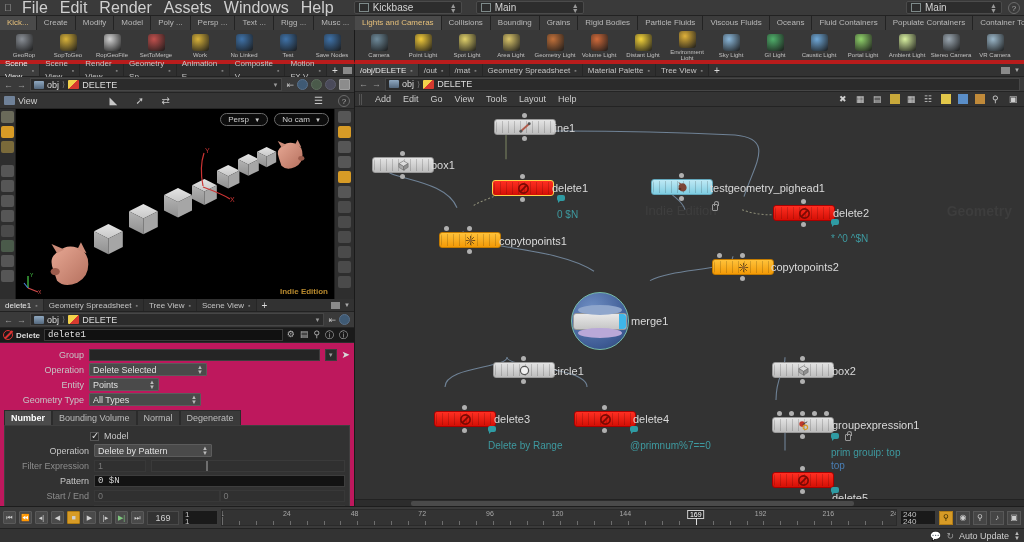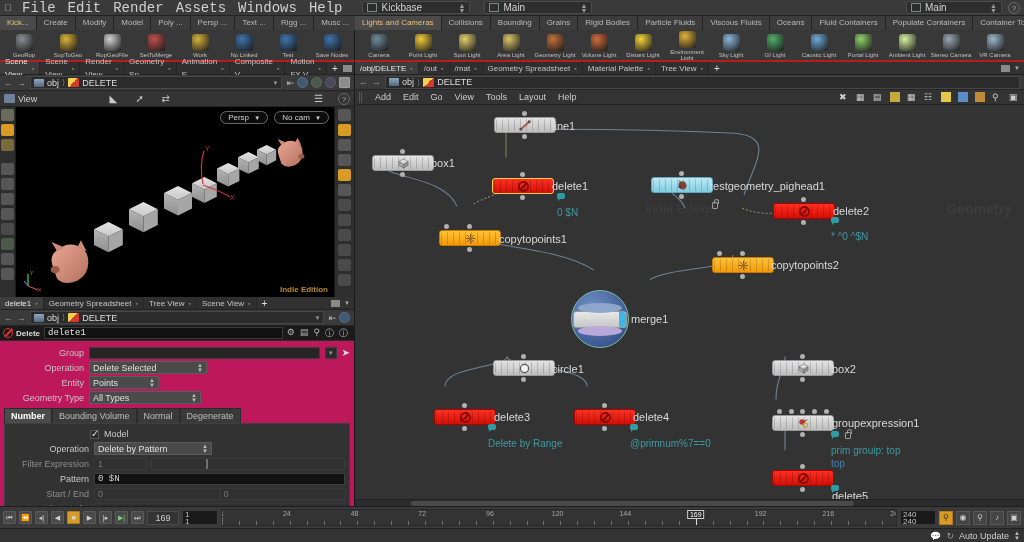--- a/index.html
+++ b/index.html
@@ -9,32 +9,32 @@
     font-family:"Liberation Sans", sans-serif;
     font-size:10px; color:#c8c8c8;
     position:relative;
   }
   .app { position:absolute; inset:0; display:flex; flex-direction:column; background:#2b2b2b; }
 
   
   .menubar { height:16px; background:#3a3a3a; display:flex; align-items:center;
              border-bottom:1px solid #222; flex:none; }
   .menubar .apple { width:16px; text-align:center; color:#bbb; font-size:10px; }
-  .menu-item { padding:0 6px; font-size:14px; color:#cfcfcf; line-height:16px; cursor:default;font-family:Liberation Mono, monospace; }
+  .menu-item { padding:0 6px; font-size:16px; color:#cfcfcf; line-height:16px; cursor:default; }
   .desk-box { margin-left:14px; height:13px; background:#2d2d2d; border:1px solid #4b4b4b;
               display:flex; align-items:center; padding:0 4px; min-width:108px; border-radius:2px;}
   .desk-box .dicon { width:10px; height:9px; border:1px solid #9aa; margin-right:4px; opacity:.75;}
   .desk-box .lbl { font-size:10px; color:#d4d4d4; flex:1; }
   .desk-box .arrows { font-size:7px; color:#999; line-height:5px; text-align:center; }
   .right-desk { margin-left:6px; min-width:96px; }
   .help-circ { width:12px; height:12px; border-radius:50%; border:1px solid #6a6a6a;
                color:#aaa; font-size:8px; text-align:center; line-height:11px; margin-left:6px;}
 
   
-  .shelfwrap { flex:none; background:#353535; border-bottom:2px solid #b91c1c; }
+  .shelfwrap { flex:none; background:#353535; border-bottom:4px solid #b91c1c; }
   .shelftabs { display:flex; height:14px; align-items:stretch; background:#2e2e2e; }
   .stab { font-size:8px; color:#b9b9b9; padding:0 7px; line-height:14px;
           border-right:1px solid #232323; background:#3c3c3c; white-space:nowrap; }
   .stab.active { background:#4a4a4a; color:#e6c07b; }
   .shelf-plus { color:#ddd; padding:0 6px; line-height:14px; font-size:10px; }
   .shelf-caret { margin-left:auto; padding:0 6px; color:#999; font-size:7px; line-height:14px;}
   .shelfitems { display:flex; height:30px; align-items:center; padding:0 2px; overflow:hidden;
                 background:#383838; }
   .sitem { width:44px; text-align:center; font-size:6px; color:#c0c0c0; line-height:6px;
            display:flex; flex-direction:column; align-items:center; justify-content:center;

